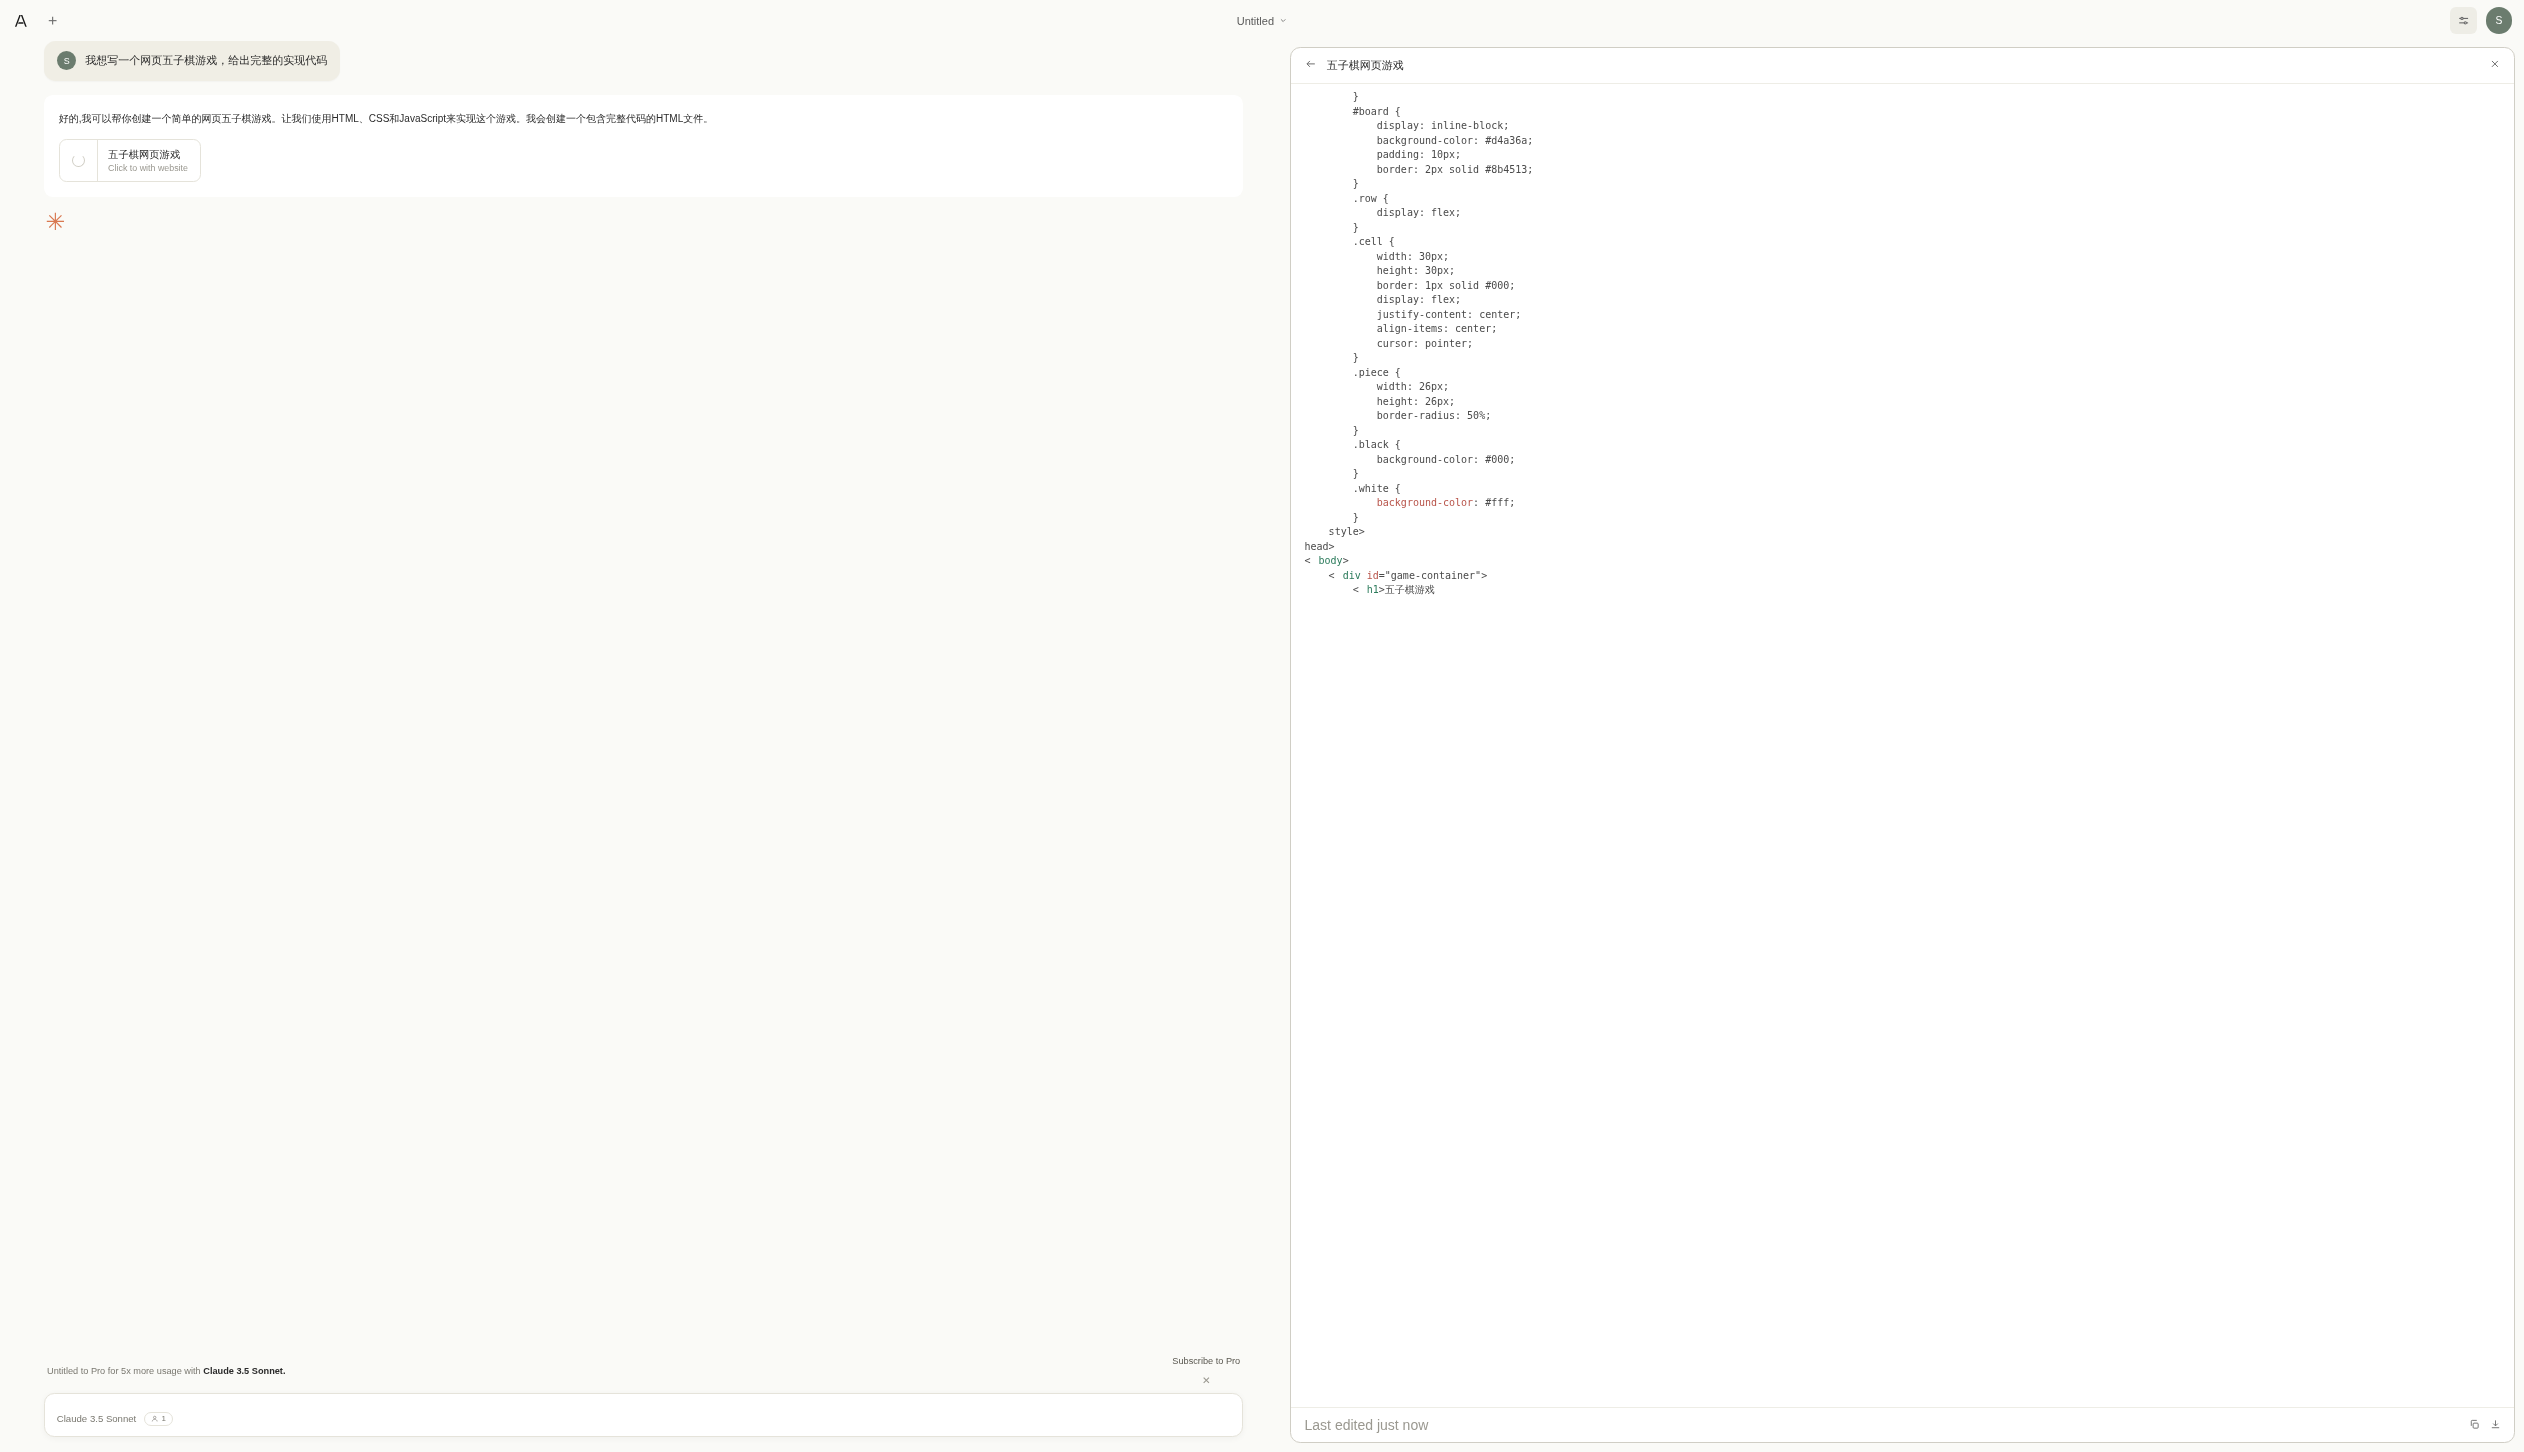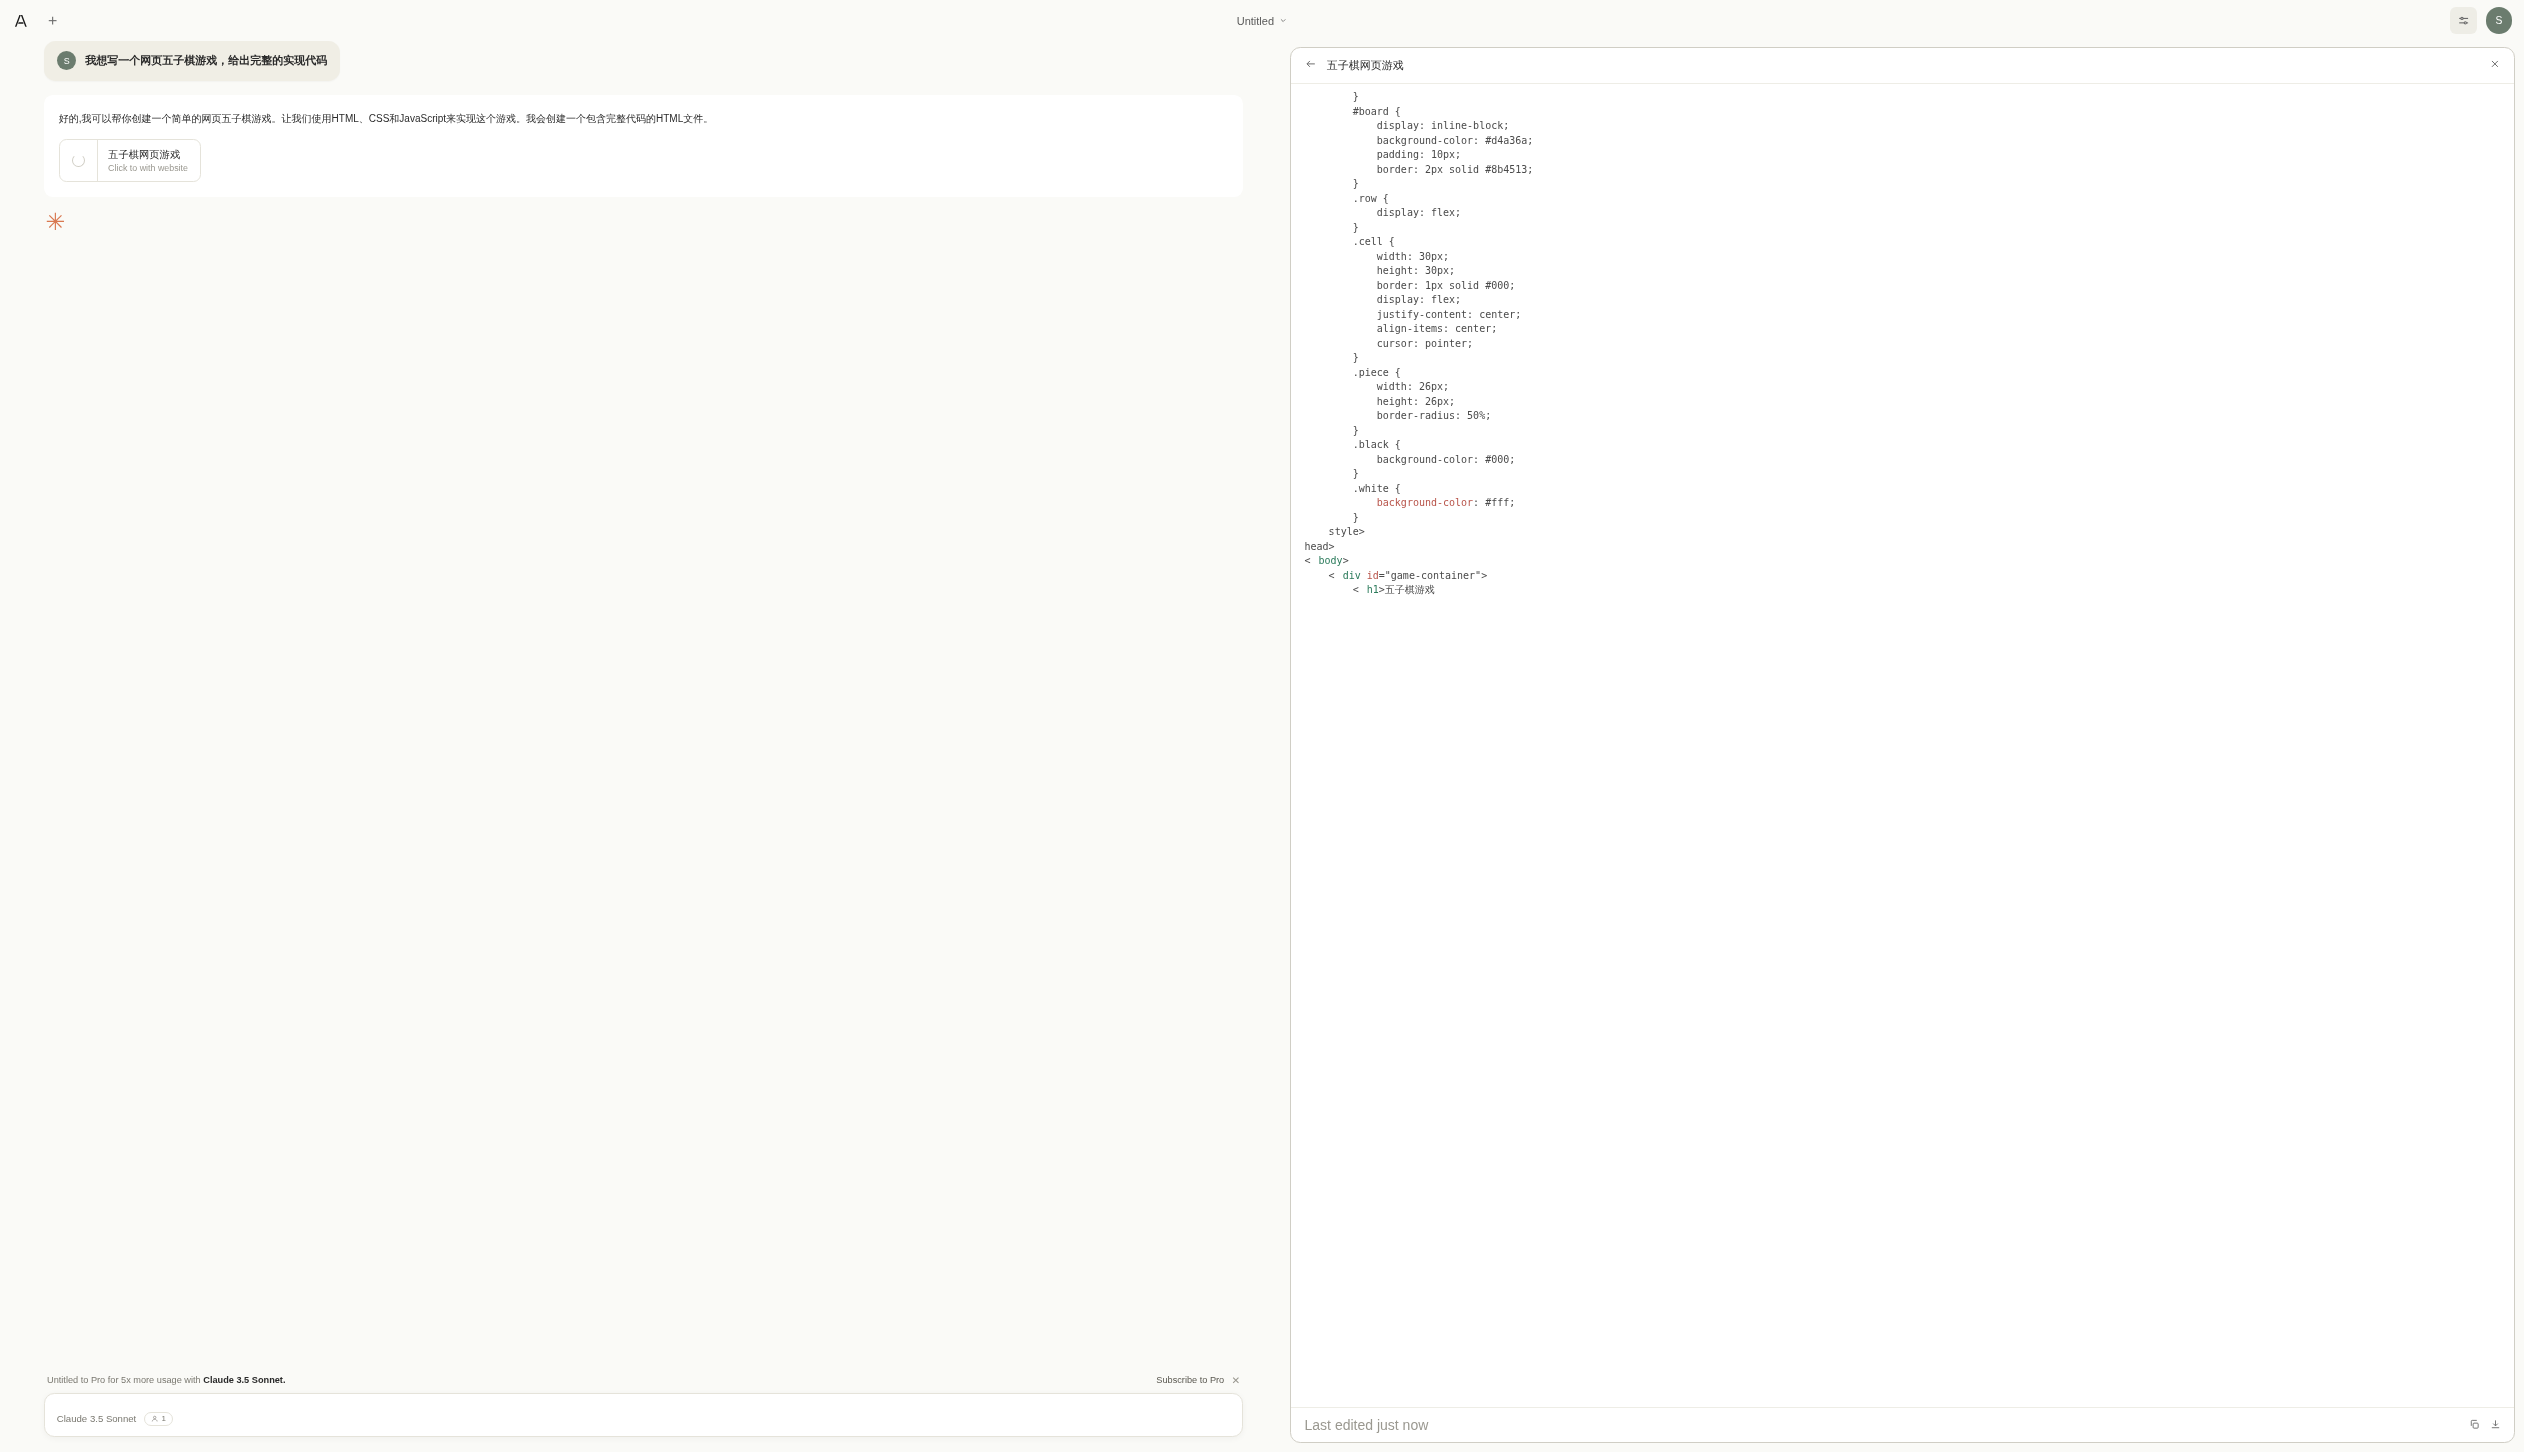--- a/index.html
+++ b/index.html
@@ -108,21 +108,20 @@
       color: #fff;
       display: flex;
       align-items: center;
       justify-content: center;
       font-size: 8.9px;
       flex-shrink: 0;
     }
     .user-text {
       font-size: 11px;
       color: #2a2a2a;
-      font-weight: bold;
     }
     .assistant-msg {
       background: #fff;
       border-radius: 8.9px;
       padding: 14.8px;
       margin-bottom: 11.8px;
     }
     .assistant-text {
       font-size: 10px;
       line-height: 1.75;
@@ -194,20 +193,21 @@
       color: #7a7870;
     }
     .subscribe-text strong {
       color: #2a2a2a;
       font-weight: 600;
     }
     .subscribe-right {
       display: flex;
       align-items: center;
       gap: 7.4px;
+      flex-direction: column;
     }
     .subscribe-link {
       color: #5a5850;
       font-weight: 500;
       cursor: pointer;
     }
     .close-sub {
       color: #9a9890;
       cursor: pointer;
       font-size: 10.3px;

